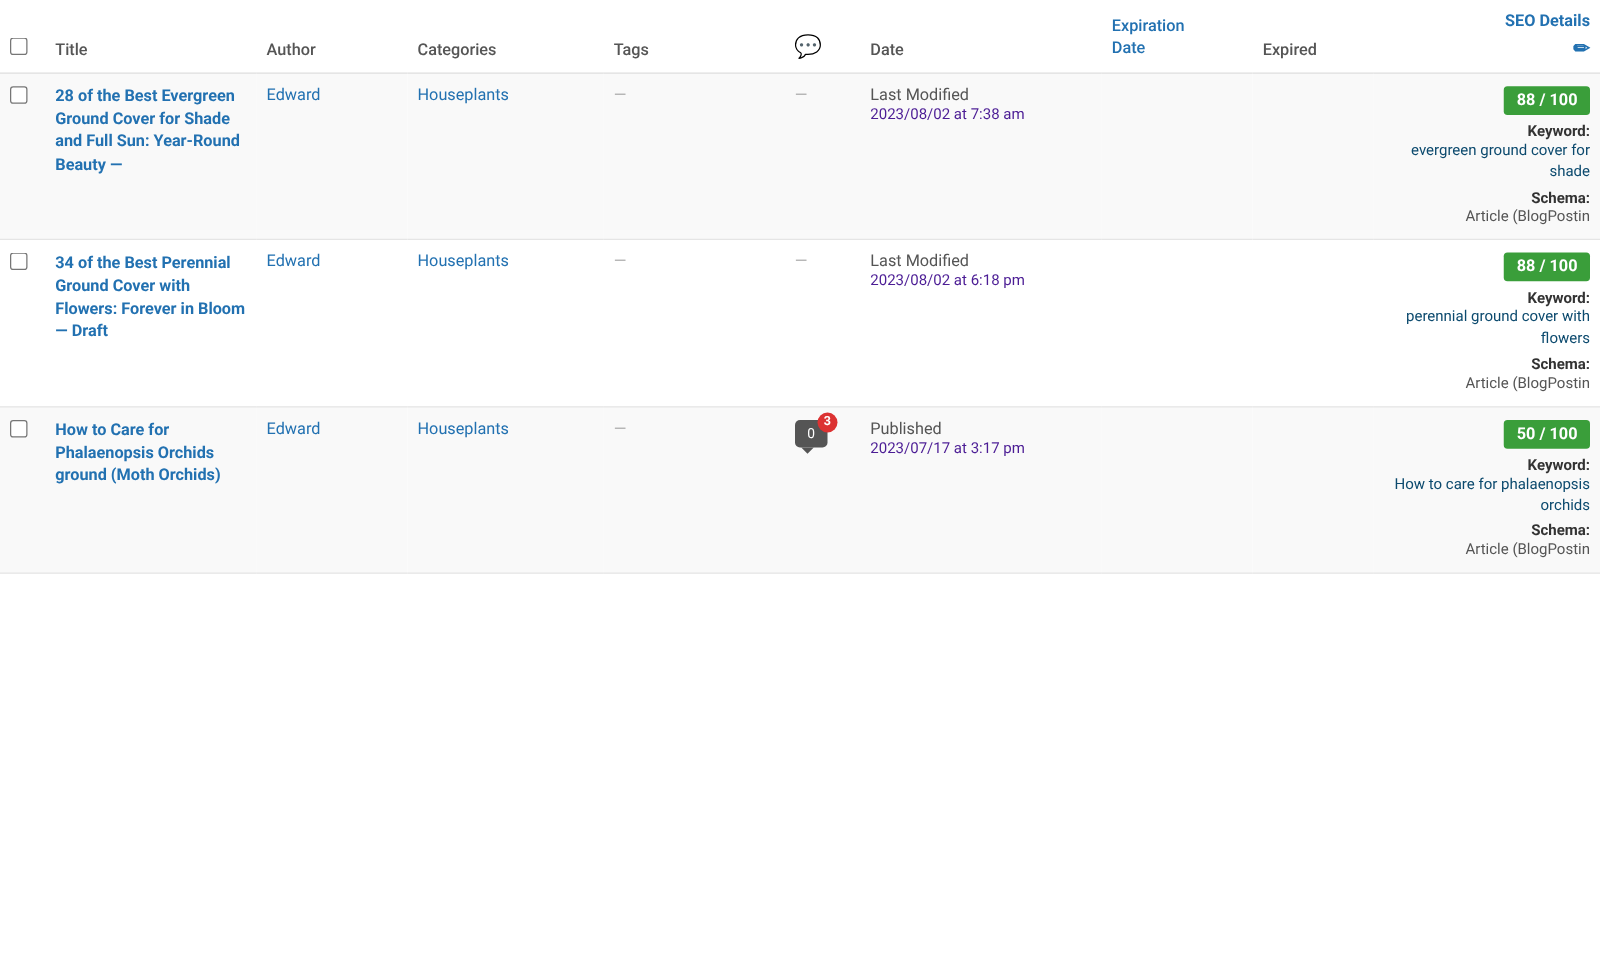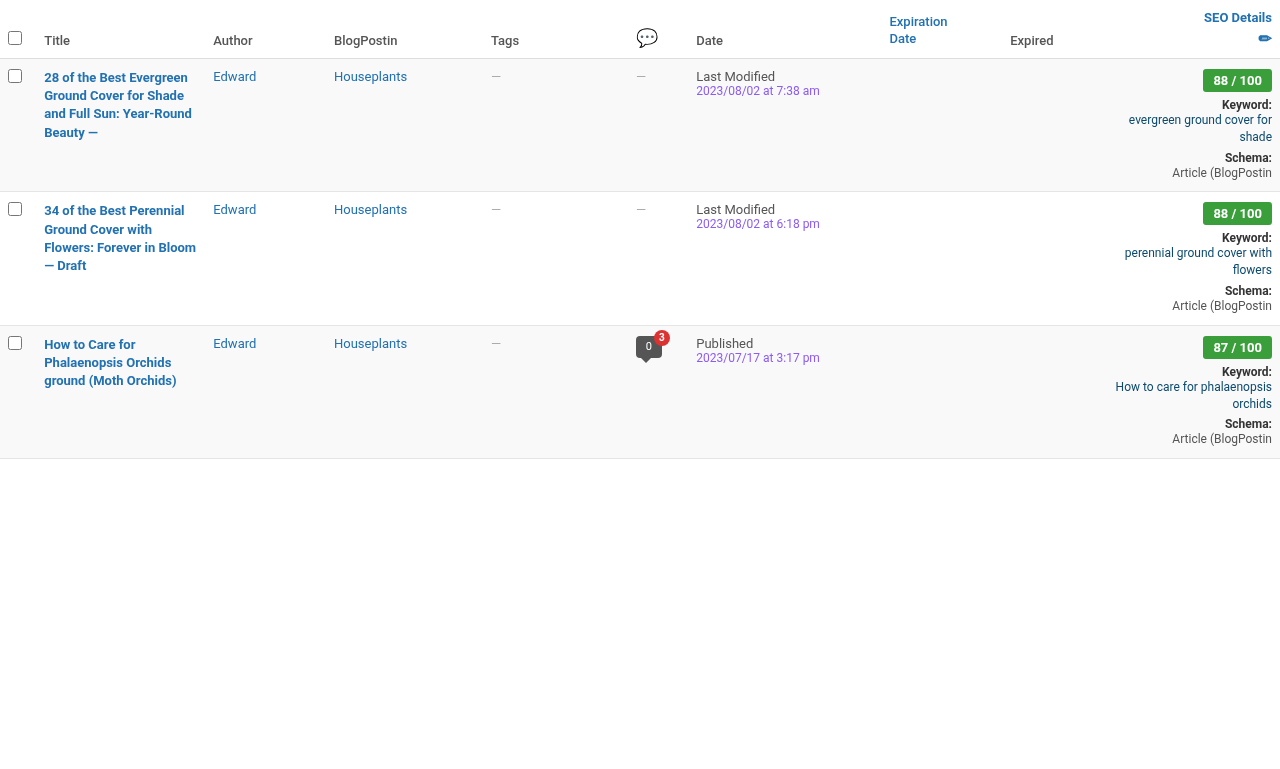--- a/index.html
+++ b/index.html
@@ -76,21 +76,21 @@
       text-decoration: none;
     }
 
     .dash { color: #aaa; }
 
     .date-label {
       color: #555;
       font-size: 13px;
     }
     .date-value {
-      color: #8b5cf6;
+      color: #4c1d95;
       font-size: 12px;
     }
 
     .seo-cell {
       text-align: right;
     }
     .seo-score {
       display: inline-block;
       background: #3a9e3a;
       color: #fff;
@@ -189,21 +189,21 @@
         <th class="col-checkbox">
           <input type="checkbox" style="">
         </th>
         <th class="col-title">
           <span>Title</span>
         </th>
         <th class="col-author">
           <span>Author</span>
         </th>
         <th class="col-categories">
-          <span>BlogPostin</span>
+          <span>Categories</span>
         </th>
         <th class="col-tags">
           <span>Tags</span>
         </th>
         <th class="col-comment">
           <span style="font-size:18px;">💬</span>
         </th>
         <th class="col-date">
           <span>Date</span>
         </th>
@@ -272,21 +272,21 @@
           <td class="col-categories"><a href="#" class="category-link">Houseplants</a></td>
           <td class="col-tags"><span class="dash">—</span></td>
           <td class="col-comment"><div class="comment-bubble"><div class="bubble-icon">0<span class="bubble-count">3</span></div></div></td>
           <td class="col-date">
             <div class="date-label">Published</div>
             <div class="date-value">2023/07/17 at 3:17 pm</div>
           </td>
           <td class="col-expiration"></td>
           <td class="col-expired"></td>
           <td class="col-seo seo-cell">
-            <div><span class="seo-score">87 / 100</span></div>
+            <div><span class="seo-score">50 / 100</span></div>
             <div class="seo-keyword-label">Keyword:</div>
             <div class="seo-keyword-value">How to care for phalaenopsis orchids</div>
             <div class="seo-schema-label">Schema:</div>
             <div class="seo-schema-value">Article (BlogPostin</div>
           </td>
         </tr>
       </tbody>
   </table>
 </div>
 

